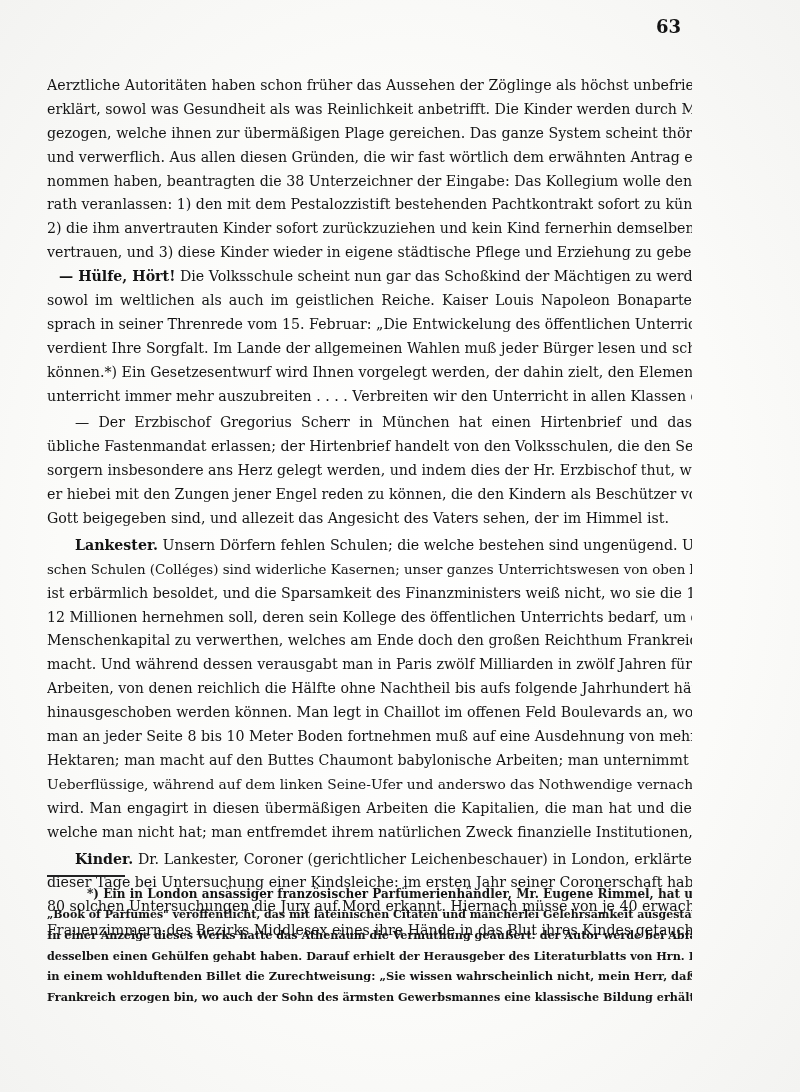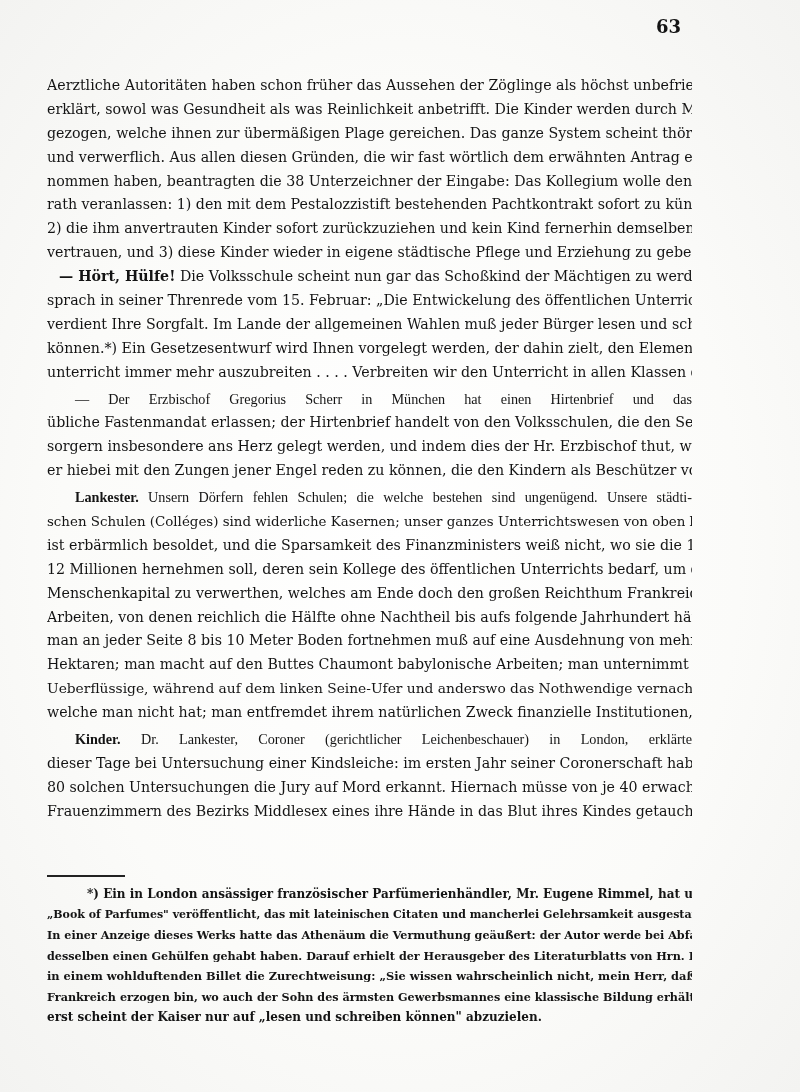--- a/index.html
+++ b/index.html
@@ -20,21 +20,21 @@
   }
   .body-text {
     position: absolute; left: 47px; top: 74px; width: 645px;
   }
   .line {
     height: 23.9px; line-height: 23.9px; font-size: 14.2px;
     white-space: nowrap; text-align: justify; text-align-last: justify;
     overflow: hidden;
   }
   .line.last { text-align-last: left; }
-  .line.indent { padding-left: 28px; font-family: Liberation Serif, serif; }
+  .line.indent { padding-left: 28px; }
   .line.indent-small { padding-left: 12px; }
   .bold { font-weight: bold; }
   .para-gap { height: 3px; }
   .rule {
     position: absolute; left: 47px; top: 875px; width: 78px; height: 2px;
     background: #222;
   }
   .footnote {
     position: absolute; left: 47px; top: 884px; width: 645px;
   }
@@ -61,51 +61,56 @@
       <div class="line">gezogen, welche ihnen zur übermäßigen Plage gereichen. Das ganze System scheint thöricht</div>
       <div class="line">und verwerflich. Aus allen diesen Gründen, die wir fast wörtlich dem erwähnten Antrag ent-</div>
       <div class="line">nommen haben, beantragten die 38 Unterzeichner der Eingabe: Das Kollegium wolle den Stadt-</div>
       <div class="line">rath veranlassen: 1) den mit dem Pestalozzistift bestehenden Pachtkontrakt sofort zu kündigen;</div>
       <div class="line">2) die ihm anvertrauten Kinder sofort zurückzuziehen und kein Kind fernerhin demselben anzu-</div>
       <div class="line last">vertrauen, und 3) diese Kinder wieder in eigene städtische Pflege und Erziehung zu geben."</div>
     </div>
 
     <div>
       <div class="line indent-small">
-        <span class="bold">— Hört, Hülfe!</span>
+        <span class="bold">— Hülfe, Hört!</span>
         <span>Die Volksschule scheint nun gar das Schoßkind der Mächtigen zu werden,</span>
       </div>
+      <div class="line">sowol im weltlichen als auch im geistlichen Reiche. Kaiser Louis Napoleon Bonaparte</div>
       <div class="line">sprach in seiner Threnrede vom 15. Februar: „Die Entwickelung des öffentlichen Unterrichts</div>
       <div class="line">verdient Ihre Sorgfalt. Im Lande der allgemeinen Wahlen muß jeder Bürger lesen und schreiben</div>
       <div class="line">können.*) Ein Gesetzesentwurf wird Ihnen vorgelegt werden, der dahin zielt, den Elementar-</div>
       <div class="line">unterricht immer mehr auszubreiten . . . . Verbreiten wir den Unterricht in allen Klassen der</div>
     </div>
     <div class="para-gap"></div>
 
     <div>
       <div class="line indent">— Der Erzbischof Gregorius Scherr in München hat einen Hirtenbrief und das</div>
       <div class="line">übliche Fastenmandat erlassen; der Hirtenbrief handelt von den Volksschulen, die den Seel-</div>
       <div class="line">sorgern insbesondere ans Herz gelegt werden, und indem dies der Hr. Erzbischof thut, wünscht</div>
       <div class="line">er hiebei mit den Zungen jener Engel reden zu können, die den Kindern als Beschützer von</div>
+      <div class="line last">Gott beigegeben sind, und allezeit das Angesicht des Vaters sehen, der im Himmel ist.</div>
     </div>
     <div class="para-gap"></div>
 
     <div>
       <div class="line indent">
         <span class="bold">Lankester.</span>
         <span>Unsern Dörfern fehlen Schulen; die welche bestehen sind ungenügend. Unsere städti-</span>
       </div>
       <div class="line" style="font-size:13.4px;">schen Schulen (Colléges) sind widerliche Kasernen; unser ganzes Unterrichtswesen von oben bis unten</div>
       <div class="line">ist erbärmlich besoldet, und die Sparsamkeit des Finanzministers weiß nicht, wo sie die 10 bis</div>
       <div class="line">12 Millionen hernehmen soll, deren sein Kollege des öffentlichen Unterrichts bedarf, um das</div>
       <div class="line">Menschenkapital zu verwerthen, welches am Ende doch den großen Reichthum Frankreichs aus-</div>
+      <div class="line">macht. Und während dessen verausgabt man in Paris zwölf Milliarden in zwölf Jahren für</div>
       <div class="line">Arbeiten, von denen reichlich die Hälfte ohne Nachtheil bis aufs folgende Jahrhundert hätten</div>
+      <div class="line">hinausgeschoben werden können. Man legt in Chaillot im offenen Feld Boulevards an, wo</div>
       <div class="line">man an jeder Seite 8 bis 10 Meter Boden fortnehmen muß auf eine Ausdehnung von mehreren</div>
       <div class="line">Hektaren; man macht auf den Buttes Chaumont babylonische Arbeiten; man unternimmt das</div>
       <div class="line" style="font-size:13.8px;">Ueberflüssige, während auf dem linken Seine-Ufer und anderswo das Nothwendige vernachlässigt</div>
+      <div class="line">wird. Man engagirt in diesen übermäßigen Arbeiten die Kapitalien, die man hat und die</div>
       <div class="line">welche man nicht hat; man entfremdet ihrem natürlichen Zweck finanzielle Institutionen, die</div>
     </div>
     <div class="para-gap"></div>
 
     <div>
       <div class="line indent">
         <span class="bold">Kinder.</span>
         <span>Dr. Lankester, Coroner (gerichtlicher Leichenbeschauer) in London, erklärte</span>
       </div>
       <div class="line">dieser Tage bei Untersuchung einer Kindsleiche: im ersten Jahr seiner Coronerschaft habe bei</div>
@@ -116,16 +121,15 @@
 
   <div class="rule"></div>
 
   <div class="footnote">
     <div class="fn-line indent">*) Ein in London ansässiger französischer Parfümerienhändler, Mr. Eugene Rimmel, hat unlängst ein</div>
     <div class="fn-line" style="font-size:11px;">„Book of Parfumes" veröffentlicht, das mit lateinischen Citaten und mancherlei Gelehrsamkeit ausgestattet ist.</div>
     <div class="fn-line" style="font-size:11.2px;">In einer Anzeige dieses Werks hatte das Athenäum die Vermuthung geäußert: der Autor werde bei Abfassung</div>
     <div class="fn-line" style="font-size:11.2px;">desselben einen Gehülfen gehabt haben. Darauf erhielt der Herausgeber des Literaturblatts von Hrn. Rimmel</div>
     <div class="fn-line" style="font-size:11.4px;">in einem wohlduftenden Billet die Zurechtweisung: „Sie wissen wahrscheinlich nicht, mein Herr, daß ich in</div>
     <div class="fn-line" style="font-size:11.2px;">Frankreich erzogen bin, wo auch der Sohn des ärmsten Gewerbsmannes eine klassische Bildung erhält." — Vor-</div>
-    <div class="fn-line last">erst scheint der Kaiser nur auf „lesen und schreiben können" abzuzielen.</div>
   </div>
 
 </div>
 
 </body></html>

